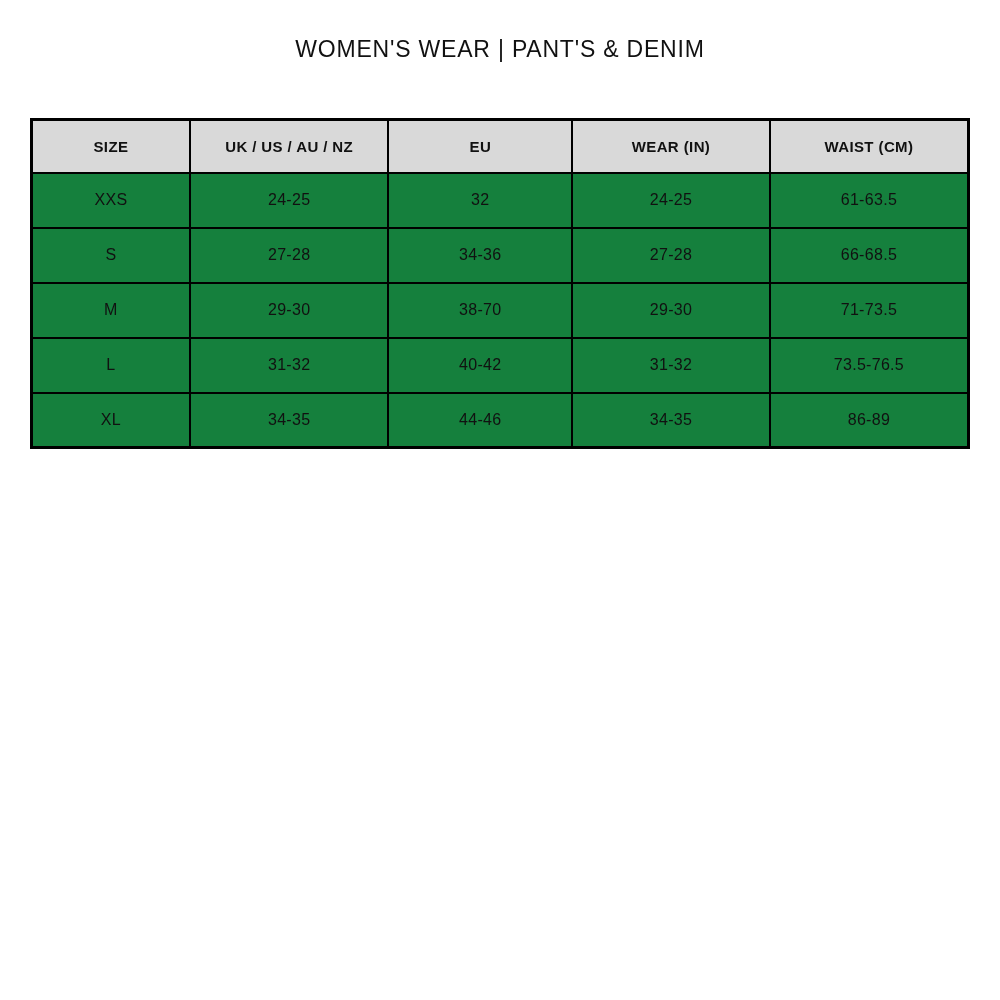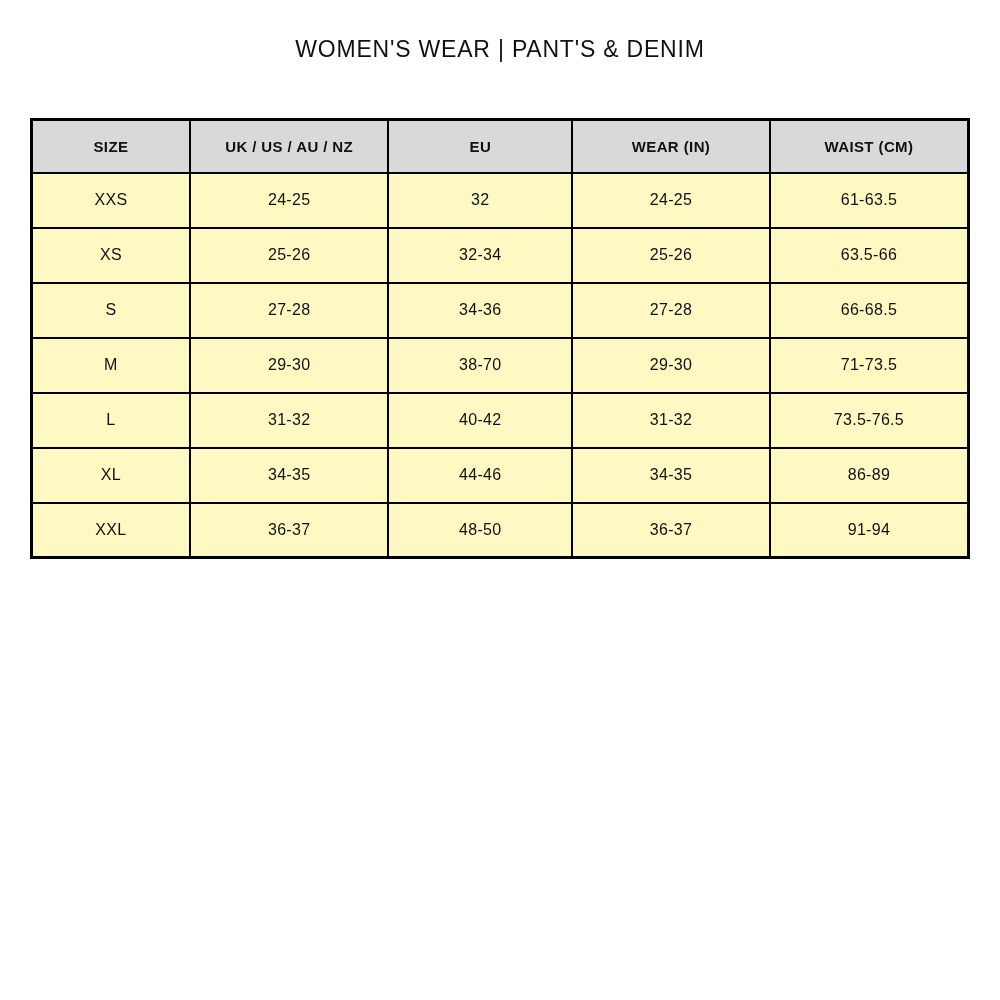--- a/index.html
+++ b/index.html
@@ -46,21 +46,21 @@
   }
   table.size-chart th {
     background: #d9d9d9;
     height: 53px;
     font-size: 15px;
     font-weight: 700;
     letter-spacing: 0.4px;
     color: #111111;
   }
   table.size-chart td {
-    background: #fef9c3;
+    background: #15803d;
     height: 55px;
     font-size: 16px;
     font-weight: 400;
     letter-spacing: 0.3px;
     color: #111111;
   }
   col.c-size  { width: 16.9%; }
   col.c-uk    { width: 21.2%; }
   col.c-eu    { width: 19.6%; }
   col.c-win   { width: 21.1%; }
@@ -91,27 +91,20 @@
     </thead>
     <tbody>
         <tr>
           <td>XXS</td>
           <td>24-25</td>
           <td>32</td>
           <td>24-25</td>
           <td>61-63.5</td>
         </tr>
         <tr>
-          <td>XS</td>
-          <td>25-26</td>
-          <td>32-34</td>
-          <td>25-26</td>
-          <td>63.5-66</td>
-        </tr>
-        <tr>
           <td>S</td>
           <td>27-28</td>
           <td>34-36</td>
           <td>27-28</td>
           <td>66-68.5</td>
         </tr>
         <tr>
           <td>M</td>
           <td>29-30</td>
           <td>38-70</td>
@@ -125,22 +118,15 @@
           <td>31-32</td>
           <td>73.5-76.5</td>
         </tr>
         <tr>
           <td>XL</td>
           <td>34-35</td>
           <td>44-46</td>
           <td>34-35</td>
           <td>86-89</td>
         </tr>
-        <tr>
-          <td>XXL</td>
-          <td>36-37</td>
-          <td>48-50</td>
-          <td>36-37</td>
-          <td>91-94</td>
-        </tr>
       </tbody>
   </table>
 </div>
 
 </body></html>

